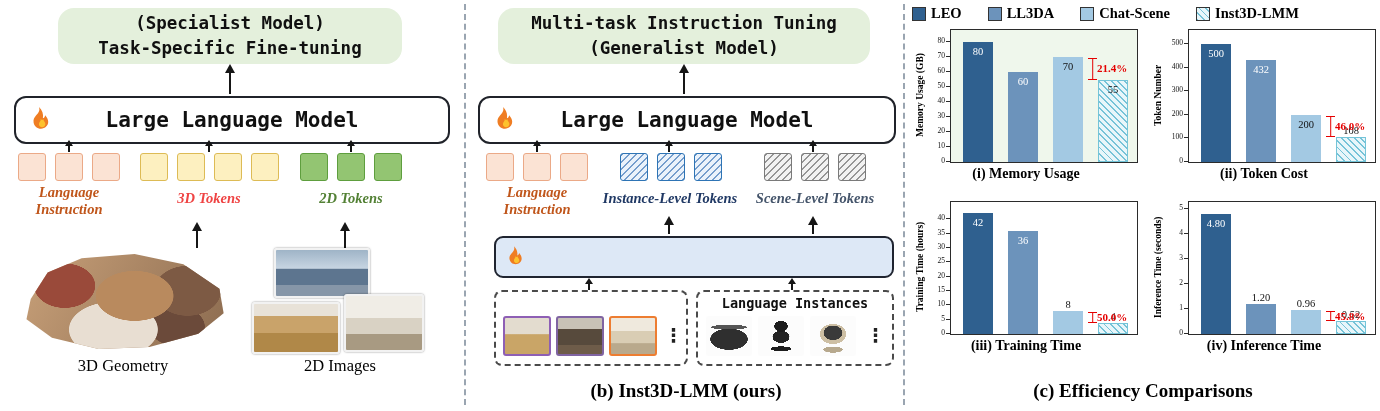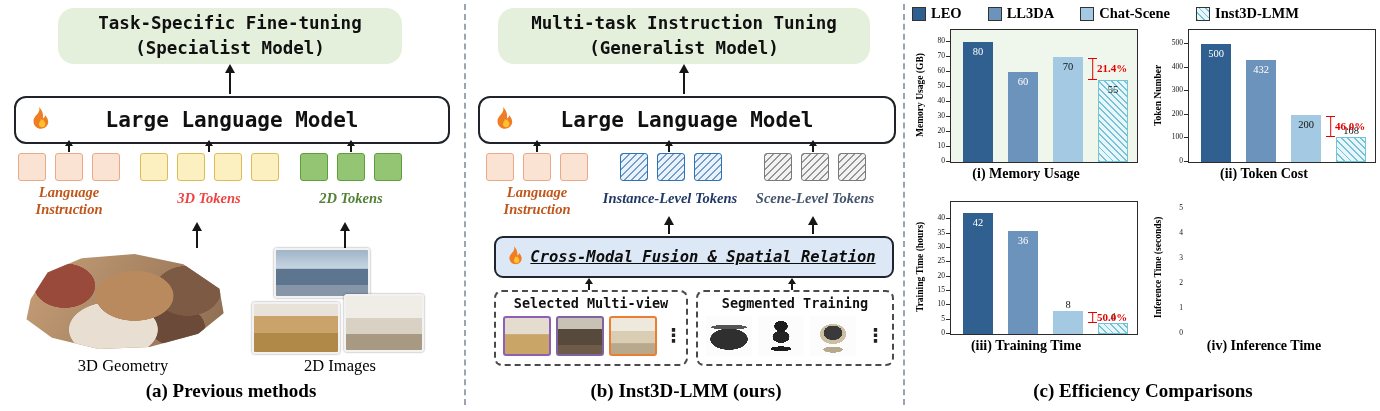--- a/index.html
+++ b/index.html
@@ -95,22 +95,22 @@
 </style>
 </head>
 <body>
 
 <div class="figure">
 
   <div class="divider" style="left:464px;"></div>
   <div class="divider" style="left:903px;"></div>
 
   <div class="header-box" style="left:58px; top:8px; width:344px; height:56px;">
+    <div>(Specialist Model)</div>
     <div>Task-Specific Fine-tuning</div>
-    <div>(Specialist Model)</div>
   </div>
   <div class="arrow" style="left:229px; top:72px; height:22px;"></div>
 
   <div class="llm-box" style="left:14px; top:96px; width:432px; height:44px;">
     <svg class="flame" width="22" height="26" viewBox="0 0 20 24">
       <path d="M10 0c1.2 3.8-.8 5.6-2.6 7.7C5.6 9.8 4.6 11.6 5 14.2c.5 3.4 3.3 5.8 6.8 5.8 3.9 0 6.7-2.7 6.7-6.3 0-2.7-1.4-4.4-2.8-6.2-.3 1.7-1.2 2.6-2.1 2.9C14.3 6.6 13 2.8 10 0z" fill="#ef7d23"></path>
       <path d="M11.6 10.9c.5 2-1.7 3-1.7 4.9 0 1.6 1.3 2.9 3 2.9s3-1.3 3-3c0-1.9-1.9-2.7-2-4.6-.7 1-1.6 1.2-2.3-.2z" fill="#fdc22d"></path>
     </svg>
     <span>Large Language Model</span>
   </div>
@@ -142,21 +142,20 @@
 
   <div style="position:absolute; left:252px; top:248px; width:176px; height:106px;">
     <div class="photo" style="left:22px; top:0; width:96px; height:50px; border:2px solid #f2f2f2; box-shadow:0 0 2px rgba(0,0,0,.5); background:linear-gradient(180deg,#9fb4c7 0%,#c7d5e2 40%,#5d758f 41%,#5d758f 75%,#8696a8 76%);"></div>
     <div class="photo" style="left:0; top:54px; width:88px; height:52px; border:2px solid #f2f2f2; box-shadow:0 0 2px rgba(0,0,0,.5); background:linear-gradient(180deg,#e8e2d8 0%,#e8e2d8 25%,#c9a36a 26%,#c9a36a 60%,#b08848 61%);"></div>
     <div class="photo" style="left:92px; top:46px; width:80px; height:58px; border:2px solid #f2f2f2; box-shadow:0 0 2px rgba(0,0,0,.5); background:linear-gradient(180deg,#f0ede6 0%,#f0ede6 40%,#d9d2c4 41%,#d9d2c4 70%,#a89a82 71%);"></div>
   </div>
 
   <div class="img-label" style="left:38px; top:356px; width:170px;">3D Geometry</div>
   <div class="img-label" style="left:255px; top:356px; width:170px;">2D Images</div>
 
-  <div class="caption" style="left:81px; top:380px; width:300px;">(a) Previous methods</div>
 
   <div class="header-box" style="left:498px; top:8px; width:372px; height:56px;">
     <div>Multi-task Instruction Tuning</div>
     <div>(Generalist Model)</div>
   </div>
   <div class="arrow" style="left:683px; top:72px; height:22px;"></div>
 
   <div class="llm-box" style="left:478px; top:96px; width:414px; height:44px;">
     <svg class="flame" width="22" height="26" viewBox="0 0 20 24">
       <path d="M10 0c1.2 3.8-.8 5.6-2.6 7.7C5.6 9.8 4.6 11.6 5 14.2c.5 3.4 3.3 5.8 6.8 5.8 3.9 0 6.7-2.7 6.7-6.3 0-2.7-1.4-4.4-2.8-6.2-.3 1.7-1.2 2.6-2.1 2.9C14.3 6.6 13 2.8 10 0z" fill="#ef7d23"></path>
@@ -185,36 +184,34 @@
   <div class="tok-label" style="left:584px; top:190px; width:172px; color:#1f3864;">Instance-Level Tokens</div>
 
   <div class="arrow" style="left:668px; top:224px; height:10px;"></div>
   <div class="arrow" style="left:812px; top:224px; height:10px;"></div>
 
   <div class="fusion-box" style="left:494px; top:236px; width:396px; height:38px;">
     <svg class="flame" width="18" height="22" viewBox="0 0 20 24">
       <path d="M10 0c1.2 3.8-.8 5.6-2.6 7.7C5.6 9.8 4.6 11.6 5 14.2c.5 3.4 3.3 5.8 6.8 5.8 3.9 0 6.7-2.7 6.7-6.3 0-2.7-1.4-4.4-2.8-6.2-.3 1.7-1.2 2.6-2.1 2.9C14.3 6.6 13 2.8 10 0z" fill="#ef7d23"></path>
       <path d="M11.6 10.9c.5 2-1.7 3-1.7 4.9 0 1.6 1.3 2.9 3 2.9s3-1.3 3-3c0-1.9-1.9-2.7-2-4.6-.7 1-1.6 1.2-2.3-.2z" fill="#fdc22d"></path>
     </svg>
-    <span class="fusion-text">Cross-Modal Fusion &amp; Spatial Relation</span>
   </div>
 
   <div class="arrow small" style="left:588px; top:284px; height:6px;"></div>
   <div class="arrow small" style="left:791px; top:284px; height:6px;"></div>
 
   <div class="dashed-box" style="left:494px; top:290px; width:190px; height:72px;">
-    <div class="dashed-label">Selected Multi-view</div>
     <div class="photo" style="left:7px; top:24px; width:48px; height:40px; border:2px solid #8e5fb5; background:linear-gradient(180deg,#e3dccf 0%,#e3dccf 45%,#c9a567 46%);"></div>
     <div class="photo" style="left:60px; top:24px; width:48px; height:40px; border:2px solid #8064a2; background:linear-gradient(180deg,#c8c2b6 0%,#c8c2b6 30%,#574a3c 31%,#574a3c 75%,#6e5c49 76%);"></div>
     <div class="photo" style="left:113px; top:24px; width:48px; height:40px; border:2px solid #ed7d31; background:linear-gradient(180deg,#efe9dd 0%,#efe9dd 35%,#d9cdb4 36%,#d9cdb4 70%,#b9a98c 71%);"></div>
     <div class="vdots" style="left:168px; top:32px;">⋮</div>
   </div>
 
   <div class="dashed-box" style="left:696px; top:290px; width:194px; height:72px;">
-    <div class="dashed-label">Segmented Training</div>
+    <div class="dashed-label">Language Instances</div>
     <div class="photo" style="left:8px; top:24px; width:46px; height:40px; background-color:#fcfcfc; background-image:radial-gradient(30px 17px at 50% 58%, #2f2f2f 0 62%, transparent 63%), radial-gradient(30px 4px at 50% 28%, #555 0 60%, transparent 61%);"></div>
     <div class="photo" style="left:60px; top:24px; width:46px; height:40px; background-color:#fcfcfc; background-image:radial-gradient(11px 9px at 50% 26%, #1d1d1d 0 60%, transparent 61%), radial-gradient(14px 10px at 50% 52%, #242424 0 60%, transparent 61%), radial-gradient(17px 4px at 50% 82%, #1d1d1d 0 60%, transparent 61%);"></div>
     <div class="photo" style="left:112px; top:24px; width:46px; height:40px; background-color:#fcfcfc; background-image:radial-gradient(17px 13px at 50% 42%, #3a3a3a 0 55%, transparent 56%), radial-gradient(21px 16px at 50% 45%, #cdbfa4 0 62%, transparent 63%), radial-gradient(16px 5px at 50% 84%, #b7a98e 0 60%, transparent 61%);"></div>
     <div class="vdots" style="left:168px; top:32px;">⋮</div>
   </div>
 
   <div class="caption" style="left:536px; top:380px; width:300px;">(b) Inst3D-LMM (ours)</div>
 
   <div class="legend">
       <div class="legend-item">
@@ -343,17 +340,35 @@
   <div class="chart" style="left:1150px; top:199px;">
     <div class="ylabel">Inference Time (seconds)</div>
     <div class="ticks">
         <div class="tick-label" style="bottom: -4px;">0</div>
         <div class="tick-label" style="bottom: 20.9057px;">1</div>
         <div class="tick-label" style="bottom: 45.8113px;">2</div>
         <div class="tick-label" style="bottom: 70.717px;">3</div>
         <div class="tick-label" style="bottom: 95.6226px;">4</div>
         <div class="tick-label" style="bottom: 120.528px;">5</div>
       </div>
+    <div class="plot" style="background: rgb(255, 255, 255);">
+        <div class="tick-mark" style="bottom: 0px;"></div>
+        <div class="tick-mark" style="bottom: 24.9057px;"></div>
+        <div class="tick-mark" style="bottom: 49.8113px;"></div>
+        <div class="tick-mark" style="bottom: 74.717px;"></div>
+        <div class="tick-mark" style="bottom: 99.6226px;"></div>
+        <div class="tick-mark" style="bottom: 124.528px;"></div>
+        <div class="bar" style="left: 12px; width: 30px; height: 119.547px; background: rgb(47, 96, 143);"></div>
+        <div class="bar-label" style="left: 7px; bottom: 104.547px; color: rgb(255, 255, 255);">4.80</div>
+        <div class="bar" style="left: 57px; width: 30px; height: 29.8868px; background: rgb(108, 147, 187);"></div>
+        <div class="bar-label" style="left: 52px; bottom: 30.8868px; color: rgb(17, 17, 17);">1.20</div>
+        <div class="bar" style="left: 102px; width: 30px; height: 23.9094px; background: rgb(163, 201, 227);"></div>
+        <div class="bar-label" style="left: 97px; bottom: 24.9094px; color: rgb(17, 17, 17);">0.96</div>
+        <div class="bar hatch" style="left: 147px; width: 30px; height: 12.9509px;"></div>
+        <div class="bar-label" style="left: 142px; bottom: 13.9509px; color: rgb(17, 17, 17);">0.52</div>
+        <div class="ann-bracket" style="left: 137px; bottom: 12.9509px; height: 7.95849px;"></div>
+        <div class="ann-text" style="left: 146px; bottom: 12.4302px;">45.8%</div>
+      </div>
     <div class="chart-title">(iv) Inference Time</div>
   </div>
 
   <div class="caption" style="left:993px; top:380px; width:300px;">(c) Efficiency Comparisons</div>
 </div>
 
 </body></html>

